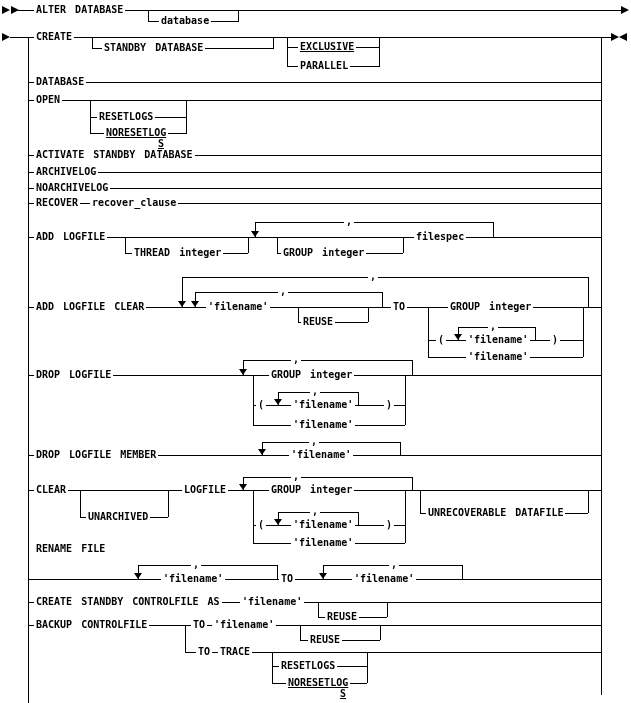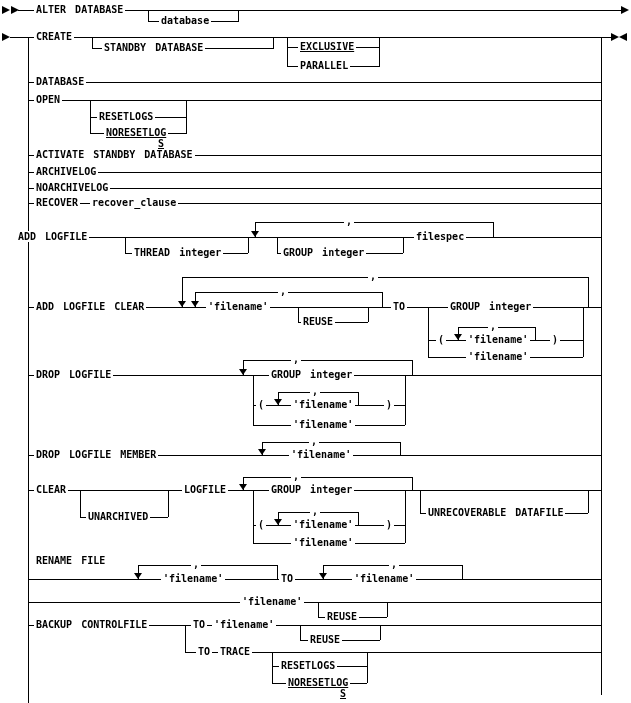--- a/index.html
+++ b/index.html
@@ -155,21 +155,21 @@
   <span class="lbl" style="left:97px;top:111px">RESETLOGS</span>
   <span class="lbl u" style="left:104px;top:127px">NORESETLOG</span>
   <span class="lbl u" style="left:156px;top:138px">S</span>
 
   <span class="lbl" style="left:34px;top:149px">ACTIVATE STANDBY DATABASE</span>
   <span class="lbl" style="left:34px;top:166px">ARCHIVELOG</span>
   <span class="lbl" style="left:34px;top:182px">NOARCHIVELOG</span>
   <span class="lbl" style="left:34px;top:197px">RECOVER</span>
   <span class="lbl" style="left:90px;top:197px">recover_clause</span>
 
-  <span class="lbl" style="left:16px;top:231px">ADD LOGFILE</span>
+  <span class="lbl" style="left:34px;top:231px">ADD LOGFILE</span>
   <span class="lbl" style="left:132px;top:247px">THREAD integer</span>
   <span class="lbl" style="left:344px;top:216px">,</span>
   <span class="lbl" style="left:281px;top:247px">GROUP integer</span>
   <span class="lbl" style="left:414px;top:231px">filespec</span>
 
   <span class="lbl" style="left:34px;top:301px">ADD LOGFILE CLEAR</span>
   <span class="lbl" style="left:368px;top:271px">,</span>
   <span class="lbl" style="left:278px;top:286px">,</span>
   <span class="lbl" style="left:206px;top:301px">'filename'</span>
   <span class="lbl" style="left:301px;top:316px">REUSE</span>
@@ -199,27 +199,28 @@
   <span class="lbl" style="left:182px;top:484px">LOGFILE</span>
   <span class="lbl" style="left:291px;top:471px">,</span>
   <span class="lbl" style="left:269px;top:484px">GROUP integer</span>
   <span class="lbl" style="left:310px;top:506px">,</span>
   <span class="lbl" style="left:256px;top:519px">(</span>
   <span class="lbl" style="left:291px;top:519px">'filename'</span>
   <span class="lbl" style="left:384px;top:519px">)</span>
   <span class="lbl" style="left:291px;top:537px">'filename'</span>
   <span class="lbl" style="left:426px;top:507px">UNRECOVERABLE DATAFILE</span>
 
-  <span class="lbl" style="left:34px;top:555px">RENAME FILE</span>
+  <span class="lbl" style="left:34px;top:543px">RENAME FILE</span>
   <span class="lbl" style="left:191px;top:559px">,</span>
   <span class="lbl" style="left:161px;top:573px">'filename'</span>
   <span class="lbl" style="left:279px;top:573px">TO</span>
   <span class="lbl" style="left:389px;top:559px">,</span>
   <span class="lbl" style="left:352px;top:573px">'filename'</span>
 
+  <span class="lbl" style="left:34px;top:596px">CREATE STANDBY CONTROLFILE AS</span>
   <span class="lbl" style="left:240px;top:596px">'filename'</span>
   <span class="lbl" style="left:325px;top:611px">REUSE</span>
 
   <span class="lbl" style="left:34px;top:619px">BACKUP CONTROLFILE</span>
   <span class="lbl" style="left:191px;top:619px">TO</span>
   <span class="lbl" style="left:212px;top:619px">'filename'</span>
   <span class="lbl" style="left:308px;top:634px">REUSE</span>
   <span class="lbl" style="left:196px;top:646px">TO</span>
   <span class="lbl" style="left:218px;top:646px">TRACE</span>
   <span class="lbl" style="left:279px;top:660px">RESETLOGS</span>

